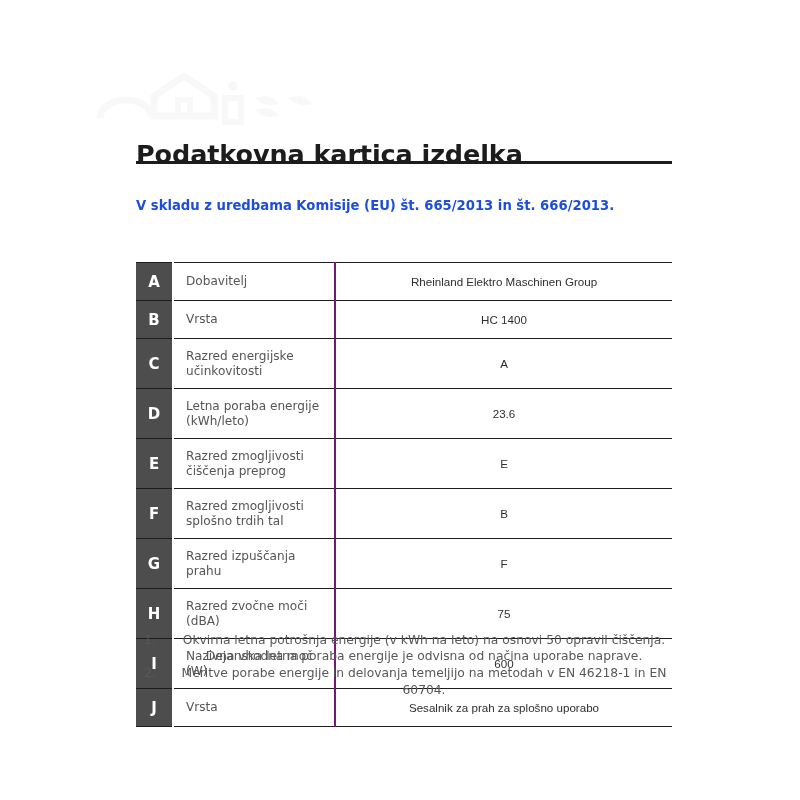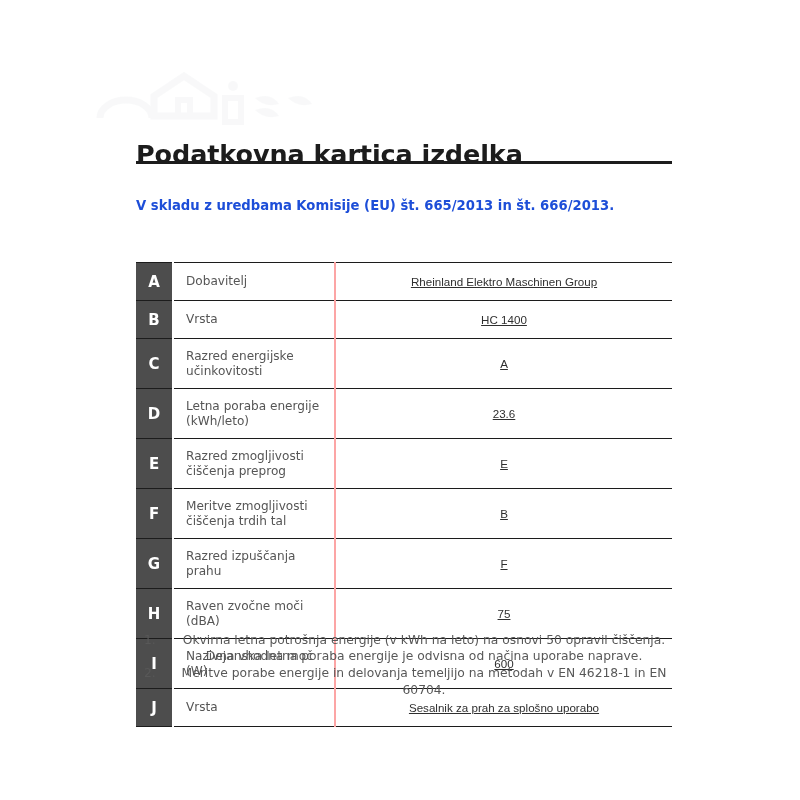--- a/index.html
+++ b/index.html
@@ -103,30 +103,29 @@
     border-right: 2px solid #ffffff;
     height: 100%;
   }
 
   td.label-cell {
     width: 148px;
     padding: 5px 0 5px 12px;
     font-size: 12.1px;
     line-height: 1.22;
     color: #555555;
-    border-right: 2px solid #fca5a5;
+    border-right: 2px solid #701a75;
   }
 
   td.value-cell {
     padding: 5px 8px;
     text-align: center;
     font-family: "Liberation Sans", sans-serif;
     font-size: 11.6px;
     color: #2f2f2f;
-    text-decoration: underline;
   }
 
   tr.row-tall td.letter-cell,
   tr.row-tall td.label-cell,
   tr.row-tall td.value-cell { height: 39px; }
 
   tr.row-short td.letter-cell,
   tr.row-short td.label-cell,
   tr.row-short td.value-cell { height: 27px; }
 
@@ -212,33 +211,33 @@
         </tr>
 
         <tr class="row-tall">
           <td class="letter-cell">E</td>
           <td class="label-cell">Razred zmogljivosti čiščenja preprog</td>
           <td class="value-cell">E</td>
         </tr>
 
         <tr class="row-tall">
           <td class="letter-cell">F</td>
-          <td class="label-cell">Meritve zmogljivosti čiščenja trdih tal</td>
+          <td class="label-cell">Razred zmogljivosti splošno trdih tal</td>
           <td class="value-cell">B</td>
         </tr>
 
         <tr class="row-tall">
           <td class="letter-cell">G</td>
           <td class="label-cell">Razred izpuščanja prahu</td>
           <td class="value-cell">F</td>
         </tr>
 
         <tr class="row-tall">
           <td class="letter-cell">H</td>
-          <td class="label-cell">Raven zvočne moči (dBA)</td>
+          <td class="label-cell">Razred zvočne moči (dBA)</td>
           <td class="value-cell">75</td>
         </tr>
 
         <tr class="row-tall">
           <td class="letter-cell">I</td>
           <td class="label-cell">Nazivna vhodna moč (W)</td>
           <td class="value-cell">600</td>
         </tr>
 
         <tr class="row-short">

